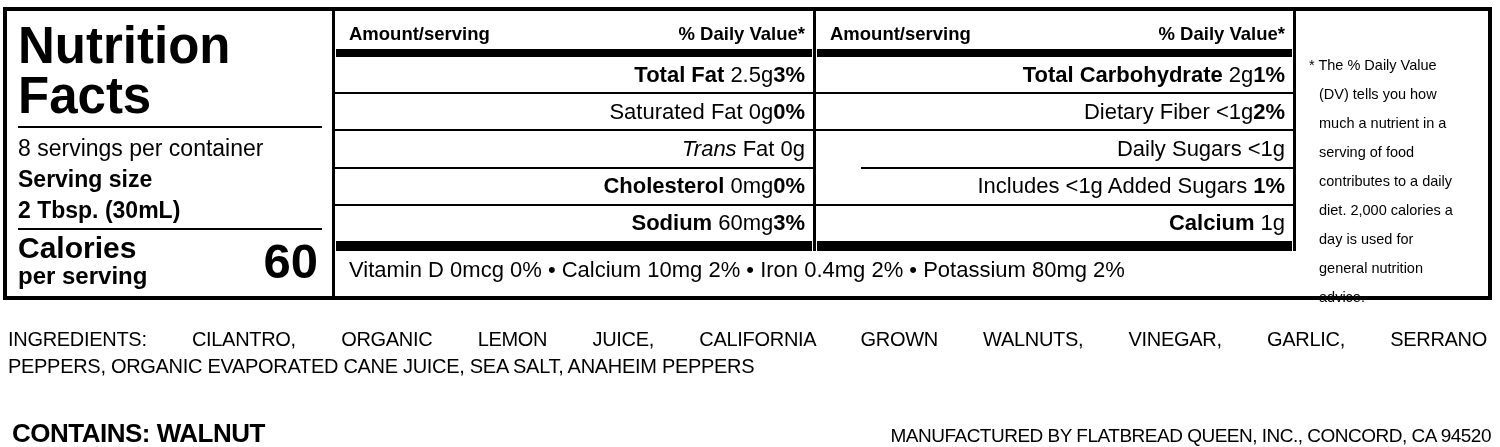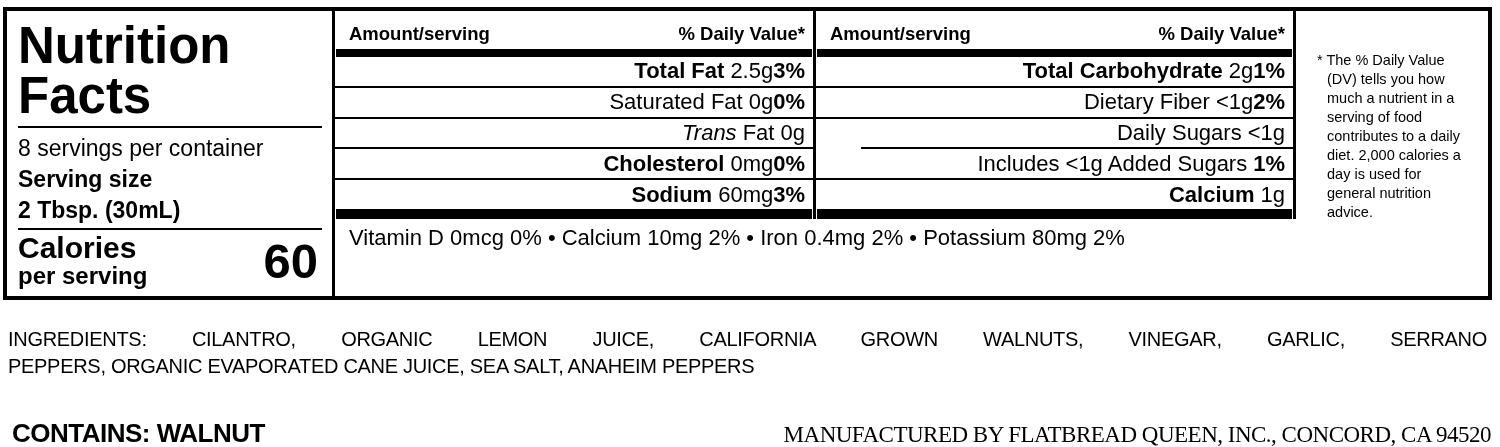--- a/index.html
+++ b/index.html
@@ -20,21 +20,21 @@
   .serv-block { padding-top:5px; height:100px; font-size:23px; line-height:31px; }
   .serv-per { font-weight:normal; }
   .serv-label, .serv-value { font-weight:bold; }
   .cal-block { flex:1; display:flex; align-items:center; justify-content:space-between; padding:2px 4px 6px 0; }
   .cal-word { font-weight:bold; font-size:30px; line-height:30px; }
   .cal-sub { font-weight:bold; font-size:24px; line-height:26px; }
   .cal-value { font-weight:bold; font-size:49px; line-height:49px; }
 
   
   .cols-wrap { flex:1; display:flex; flex-direction:column; }
-  .cols { display:flex; border-right:3px solid #000; height:208px; }
+  .cols { display:flex; border-right:3px solid #000; height:240px; }
   .col { display:flex; flex-direction:column; }
   .col-mid { flex:1; }
   .col-right { width:480px; border-left:3px solid #000; }
 
   .col-head { height:38px; display:flex; align-items:flex-end; justify-content:space-between; padding:0 8px 4px 14px; font-weight:bold; font-size:18.5px; }
   .thickbar { height:8px; background:#000; margin:0 1px; }
   .botbar { height:10px; background:#000; margin:0 1px; }
   .nrow { flex:1; display:flex; align-items:center; justify-content:flex-end; padding:0 8px 0 14px; font-size:22px; }
   .nrow .rname { font-weight:normal; }
   .nrow .rname.bold { font-weight:bold; }
@@ -44,34 +44,34 @@
   .nrow.ind1 { padding-left:34px; }
   .nrow.ind2 { padding-left:60px; }
   .hair { height:2px; background:#000; }
   .hair.hind { margin-left:45px; }
 
   .micros { height:38px; display:flex; align-items:center; padding-left:14px; font-size:22px; }
 
   
   .footnote-sec { width:192px; }
   .footnote-text {
-    margin:40px 8px 0 21px; width:155px;
-    font-size:14.5px; line-height:19px;
+    margin:40px 8px 0 13px; width:155px;
+    font-size:14.5px; line-height:29px;
     padding-left:10px; text-indent:-10px;
   }
 
   
   .ingredients { position:absolute; top:326px; left:8px; right:13px; font-size:20px; letter-spacing:-0.3px; line-height:27px; }
   .ing-line1 { text-align:justify; text-align-last:justify; }
   .ing-line2 { text-align:left; }
 
   
   .bottom-row { position:absolute; top:404px; left:12px; right:9px; display:flex; justify-content:space-between; align-items:baseline; }
   .contains { font-weight:bold; font-size:26px; letter-spacing:-0.5px;margin-top:14px; }
-  .manufacturer { font-weight:normal; font-size:23px; letter-spacing:-0.5px;font-family:Liberation Serif, serif; }
+  .manufacturer { font-weight:normal; font-size:19px; letter-spacing:-0.5px; }
 </style>
 </head>
 <body>
 
 <div class="stage">
 
   <div class="panel">
 
     <div class="left-sec">
       <div class="nf-title">

